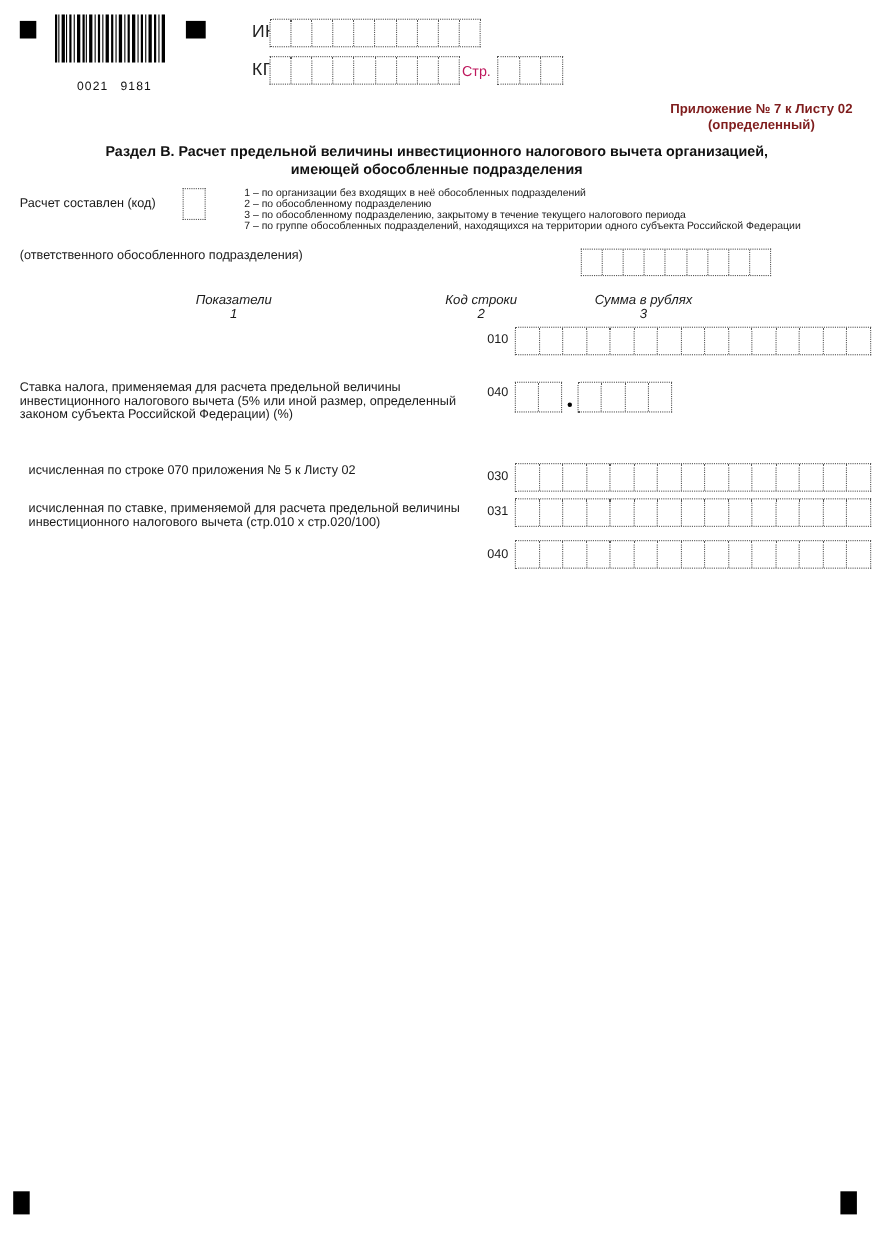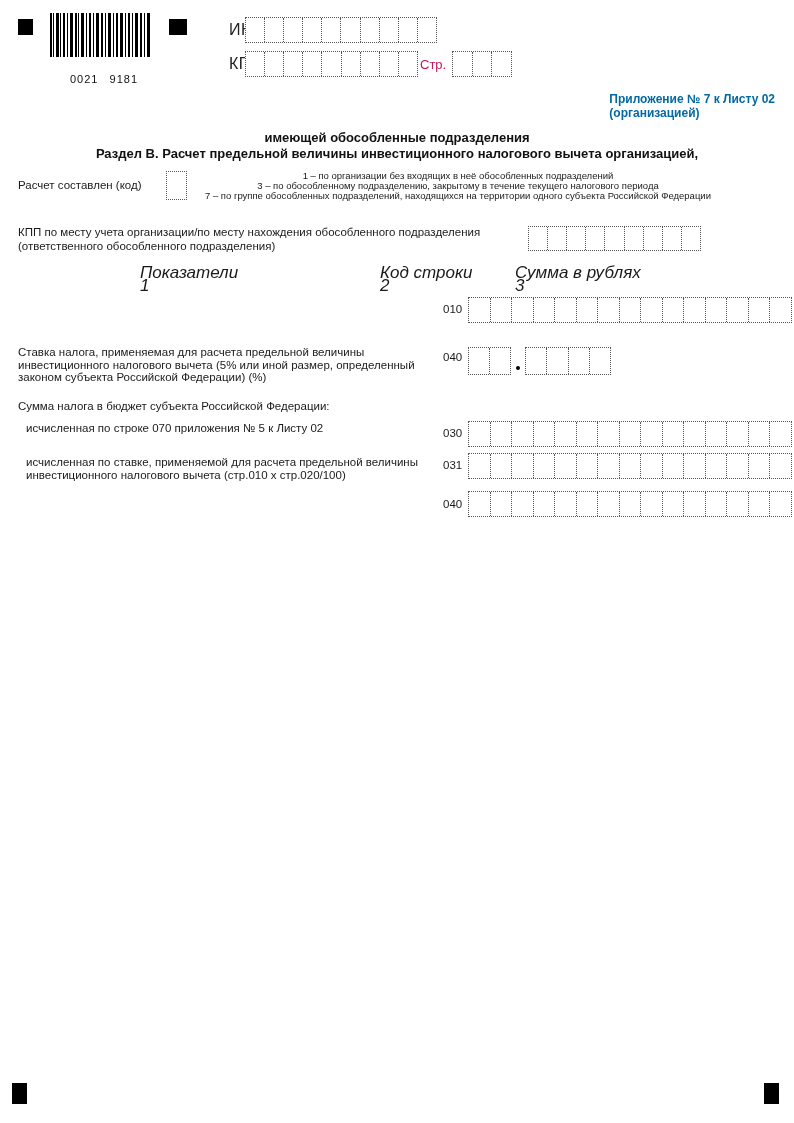--- a/index.html
+++ b/index.html
@@ -19,32 +19,32 @@
   }
   .biglbl{position:absolute;font-size:16px;letter-spacing:0.5px;color:#222;margin-left:21px;}
   .strlbl{position:absolute;font-size:13px;color:#be185d;}
   .cellfield{
     position:absolute;display:flex;box-sizing:border-box;
     border:1px dotted #555;background:#fff;
   }
   .cellfield .cell{flex:1 1 0;box-sizing:border-box;}
   .cellfield .cell + .cell{border-left:1px dotted #555;}
   .appendix{
-    position:absolute;right:19px;top:93px;text-align:left;
-    font-weight:bold;font-size:12px;line-height:13.5px;color:#0369a1;
+    position:absolute;right:19px;top:93px;text-align:center;
+    font-weight:bold;font-size:12px;line-height:13.5px;color:#7f1d1d;
   }
   .title{
     position:absolute;left:0;top:130px;width:100%;text-align:center;
     font-weight:bold;font-size:13px;line-height:15.5px;color:#111;
   }
   .body-txt{font-size:11.5px;line-height:12.6px;color:#1a1a1a;}
   .calc-label{position:absolute;left:18px;top:179px;}
-  .calc-options{position:absolute;left:205px;top:171px;font-size:9.5px;line-height:9.9px;color:#1a1a1a;text-align:center;}
+  .calc-options{position:absolute;left:222px;top:171px;font-size:9.5px;line-height:9.9px;color:#1a1a1a;}
   .kpp-loc{position:absolute;left:18px;top:226px;line-height:13.8px;}
-  .colhead{position:absolute;font-style:italic;font-size:17px;line-height:13px;text-align:left;color:#1a1a1a;}
+  .colhead{position:absolute;font-style:italic;font-size:12px;line-height:13px;text-align:center;color:#1a1a1a;}
   .rowtext{position:absolute;}
   .code{position:absolute;font-size:11.5px;color:#1a1a1a;text-align:center;}
   .section-title{position:absolute;left:18px;top:400px;}
   .dot{position:absolute;width:4px;height:4px;border-radius:50%;background:#000;}
 </style>
 </head>
 <body>
 
 <div class="page">
 
@@ -113,40 +113,40 @@
 
   <div class="strlbl" style="left:420px;top:57px">Стр.</div>
   <div class="cellfield" style="left:452px;top:51px;width:60px;height:26px">
       <span class="cell"></span>
       <span class="cell"></span>
       <span class="cell"></span>
     </div>
 
   <div class="appendix">
     <div>Приложение № 7 к Листу 02</div>
-    <div>(организацией)</div>
+    <div>(определенный)</div>
   </div>
 
   <div class="title">
+    <div>Раздел В. Расчет предельной величины инвестиционного налогового вычета организацией,</div>
     <div>имеющей обособленные подразделения</div>
-    <div>Раздел В. Расчет предельной величины инвестиционного налогового вычета организацией,</div>
   </div>
 
   <div class="calc-label body-txt">Расчет составлен (код)</div>
   <div class="cellfield" style="left:166px;top:171px;width:21px;height:29px">
       <span class="cell"></span>
     </div>
   <div class="calc-options">
     <div>1 – по организации без входящих в неё обособленных подразделений</div>
+    <div>2 – по обособленному подразделению</div>
     <div>3 – по обособленному подразделению, закрытому в течение текущего налогового периода</div>
     <div>7 – по группе обособленных подразделений, находящихся на территории одного субъекта Российской Федерации</div>
   </div>
 
   <div class="kpp-loc body-txt">
-    <div>КПП по месту учета организации/по месту нахождения обособленного подразделения</div>
     <div>(ответственного обособленного подразделения)</div>
   </div>
   <div class="cellfield" style="left:528px;top:226px;width:173px;height:25px">
       <span class="cell"></span>
       <span class="cell"></span>
       <span class="cell"></span>
       <span class="cell"></span>
       <span class="cell"></span>
       <span class="cell"></span>
       <span class="cell"></span>
@@ -197,21 +197,20 @@
       <span class="cell"></span>
     </div>
   <div class="dot" style="left:516px;top:366px"></div>
   <div class="cellfield" style="left:525px;top:347px;width:86px;height:28px">
       <span class="cell"></span>
       <span class="cell"></span>
       <span class="cell"></span>
       <span class="cell"></span>
     </div>
 
-  <div class="section-title body-txt">Сумма налога в бюджет субъекта Российской Федерации:</div>
 
   <div class="rowtext body-txt" style="left:26px;top:422px">
     <div>исчисленная по строке 070 приложения № 5 к Листу 02</div>
   </div>
   <div class="code" style="left:443px;top:427px">030</div>
   <div class="cellfield" style="left:468px;top:421px;width:324px;height:26px">
       <span class="cell"></span>
       <span class="cell"></span>
       <span class="cell"></span>
       <span class="cell"></span>

